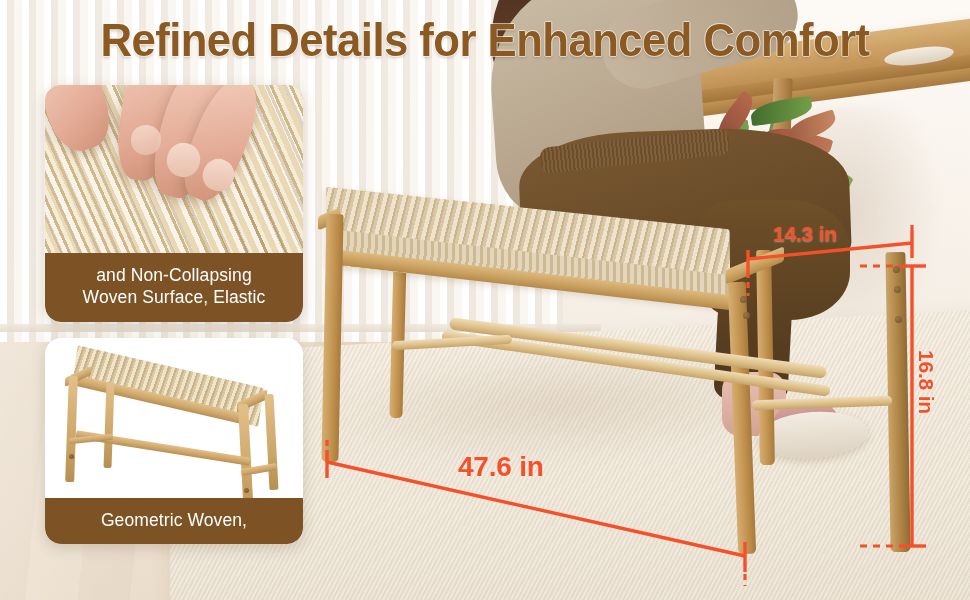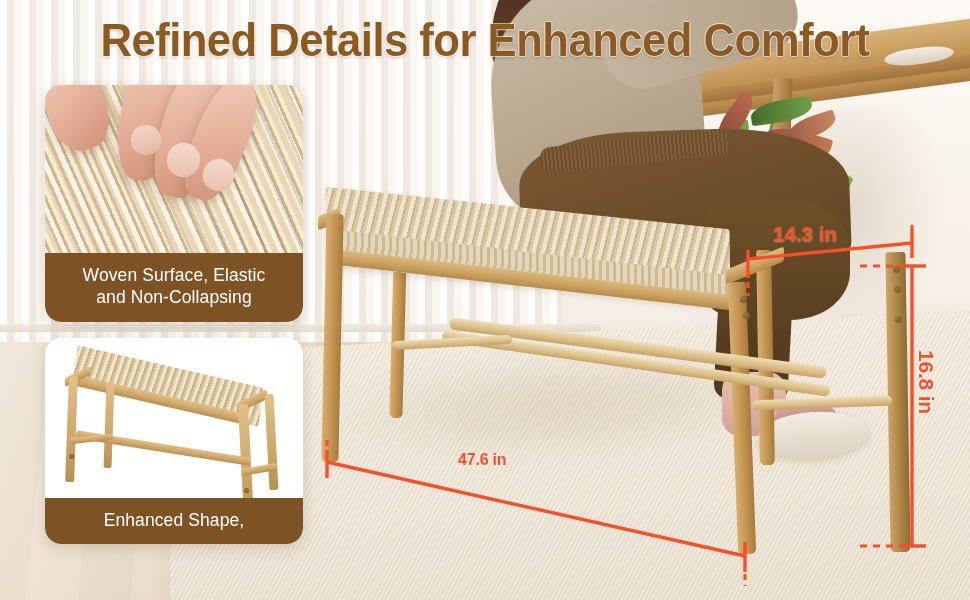--- a/index.html
+++ b/index.html
@@ -412,22 +412,22 @@
       <div class="weave-dark"></div>
       <div class="finger" style="left:76px;top:-36px;width:54px;height:132px;transform:rotate(9deg);"></div>
       <div class="finger" style="left:116px;top:-22px;width:56px;height:136px;transform:rotate(15deg);"></div>
       <div class="finger" style="left:150px;top:-10px;width:52px;height:128px;transform:rotate(22deg);"></div>
       <div class="finger" style="left:0px;top:-30px;width:60px;height:96px;transform:rotate(-18deg);"></div>
       <div class="nail" style="left:122px;top:58px;width:33px;height:34px;transform:rotate(16deg);"></div>
       <div class="nail" style="left:158px;top:74px;width:31px;height:32px;transform:rotate(24deg);"></div>
       <div class="nail" style="left:86px;top:40px;width:30px;height:30px;transform:rotate(8deg);opacity:.85;"></div>
     </div>
     <div class="card-caption">
+      <div>and Non-Collapsing</div>
       <div>Woven Surface, Elastic</div>
-      <div>and Non-Collapsing</div>
     </div>
   </div>
 
   <div class="card card-2">
     <div class="card-photo">
       <div class="prod-bg"></div>
 
       <div class="pb pb-top" style="left:30px;top:28px;width:186px;height:40px;transform:skewY(13deg) skewX(-8deg);"></div>
       <div class="pb pb-wood" style="left:26px;top:56px;width:176px;height:11px;transform:skewY(13deg);"></div>
       <div class="pb pb-wood" style="left:20px;top:34px;width:26px;height:9px;transform:skewY(-24deg);"></div>
@@ -438,21 +438,21 @@
       <div class="pb pb-wood" style="left:196px;top:66px;width:10px;height:116px;transform:rotate(-3deg);"></div>
       <div class="pb pb-wood" style="left:222px;top:56px;width:9px;height:96px;transform:rotate(-3deg);"></div>
 
       <div class="pb pb-wood" style="left:30px;top:106px;width:176px;height:8px;transform:rotate(9deg);"></div>
       <div class="pb pb-wood" style="left:24px;top:98px;width:44px;height:6px;transform:rotate(-6deg);"></div>
       <div class="pb pb-wood" style="left:196px;top:128px;width:36px;height:7px;transform:rotate(-10deg);"></div>
       <div class="screw" style="left:24px;top:116px;width:5px;height:5px;"></div>
       <div class="screw" style="left:199px;top:150px;width:5px;height:5px;"></div>
     </div>
     <div class="card-caption">
-      <div>Enhanced Shape,</div>
+      <div>Geometric Woven,</div>
     </div>
   </div>
 
   <svg class="dims" width="970" height="600" viewBox="0 0 970 600">
 
     <line x1="748" y1="259" x2="912" y2="243" stroke="#f4502a" stroke-width="3.4"></line>
     <line x1="748" y1="250" x2="748" y2="278" stroke="#f4502a" stroke-width="3.4"></line>
     <line x1="912" y1="231" x2="912" y2="258" stroke="#f4502a" stroke-width="3.4"></line>
     <line x1="748" y1="282" x2="748" y2="296" stroke="#f4502a" stroke-width="3.2" stroke-dasharray="6 5"></line>
     <line x1="912" y1="225" x2="912" y2="234" stroke="#f4502a" stroke-width="3.2" stroke-dasharray="6 5"></line>
@@ -467,15 +467,15 @@
     <line x1="327" y1="450" x2="327" y2="478" stroke="#f4502a" stroke-width="3.4"></line>
     <line x1="745" y1="542" x2="745" y2="572" stroke="#f4502a" stroke-width="3.4"></line>
     <line x1="327" y1="440" x2="327" y2="448" stroke="#f4502a" stroke-width="3.2" stroke-dasharray="6 5"></line>
     <line x1="745" y1="574" x2="745" y2="586" stroke="#f4502a" stroke-width="3.2" stroke-dasharray="6 5"></line>
   </svg>
 
   <div class="dim-label" style="left:773px;top:222px;text-align:right;">14.3 in</div>
 
   <div class="dim-label vert" style="left:938px;top:350px;">16.8 in</div>
 
-  <div class="dim-label" style="left:458px;top:451px;font-size:16px;text-align:center;">47.6 in</div>
+  <div class="dim-label" style="left:458px;top:451px;font-size:28px;text-align:center;">47.6 in</div>
 
 </div>
 
 </body></html>

